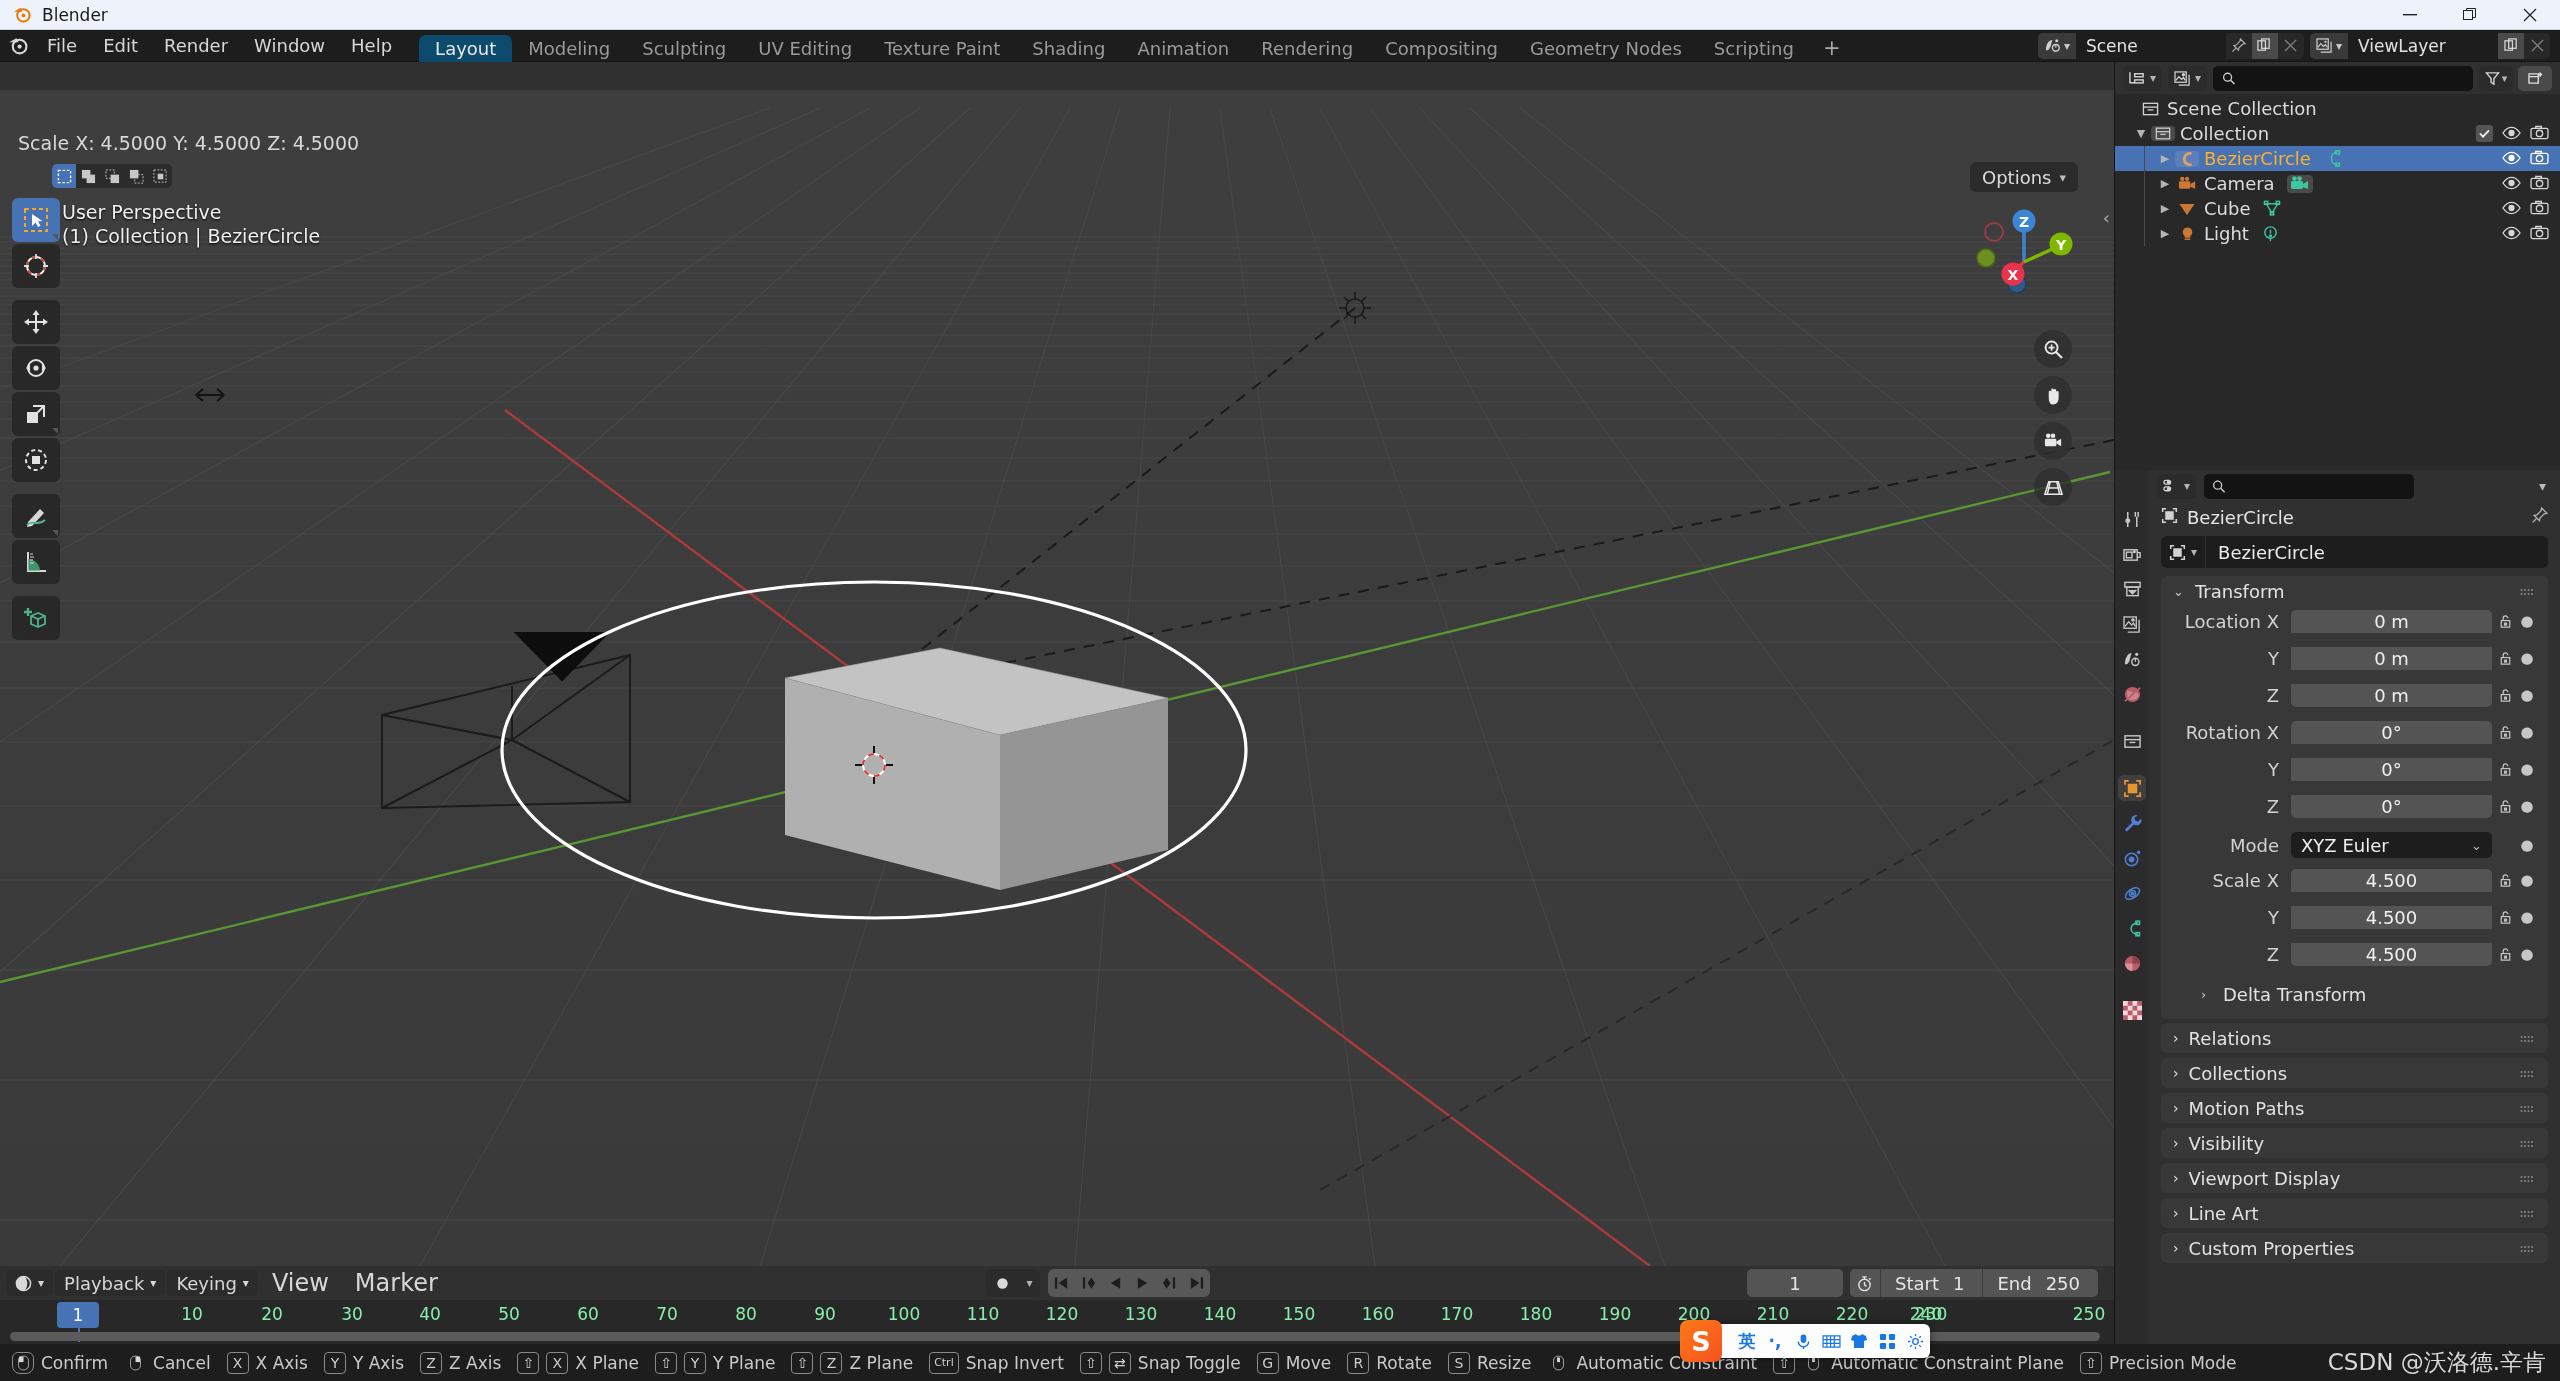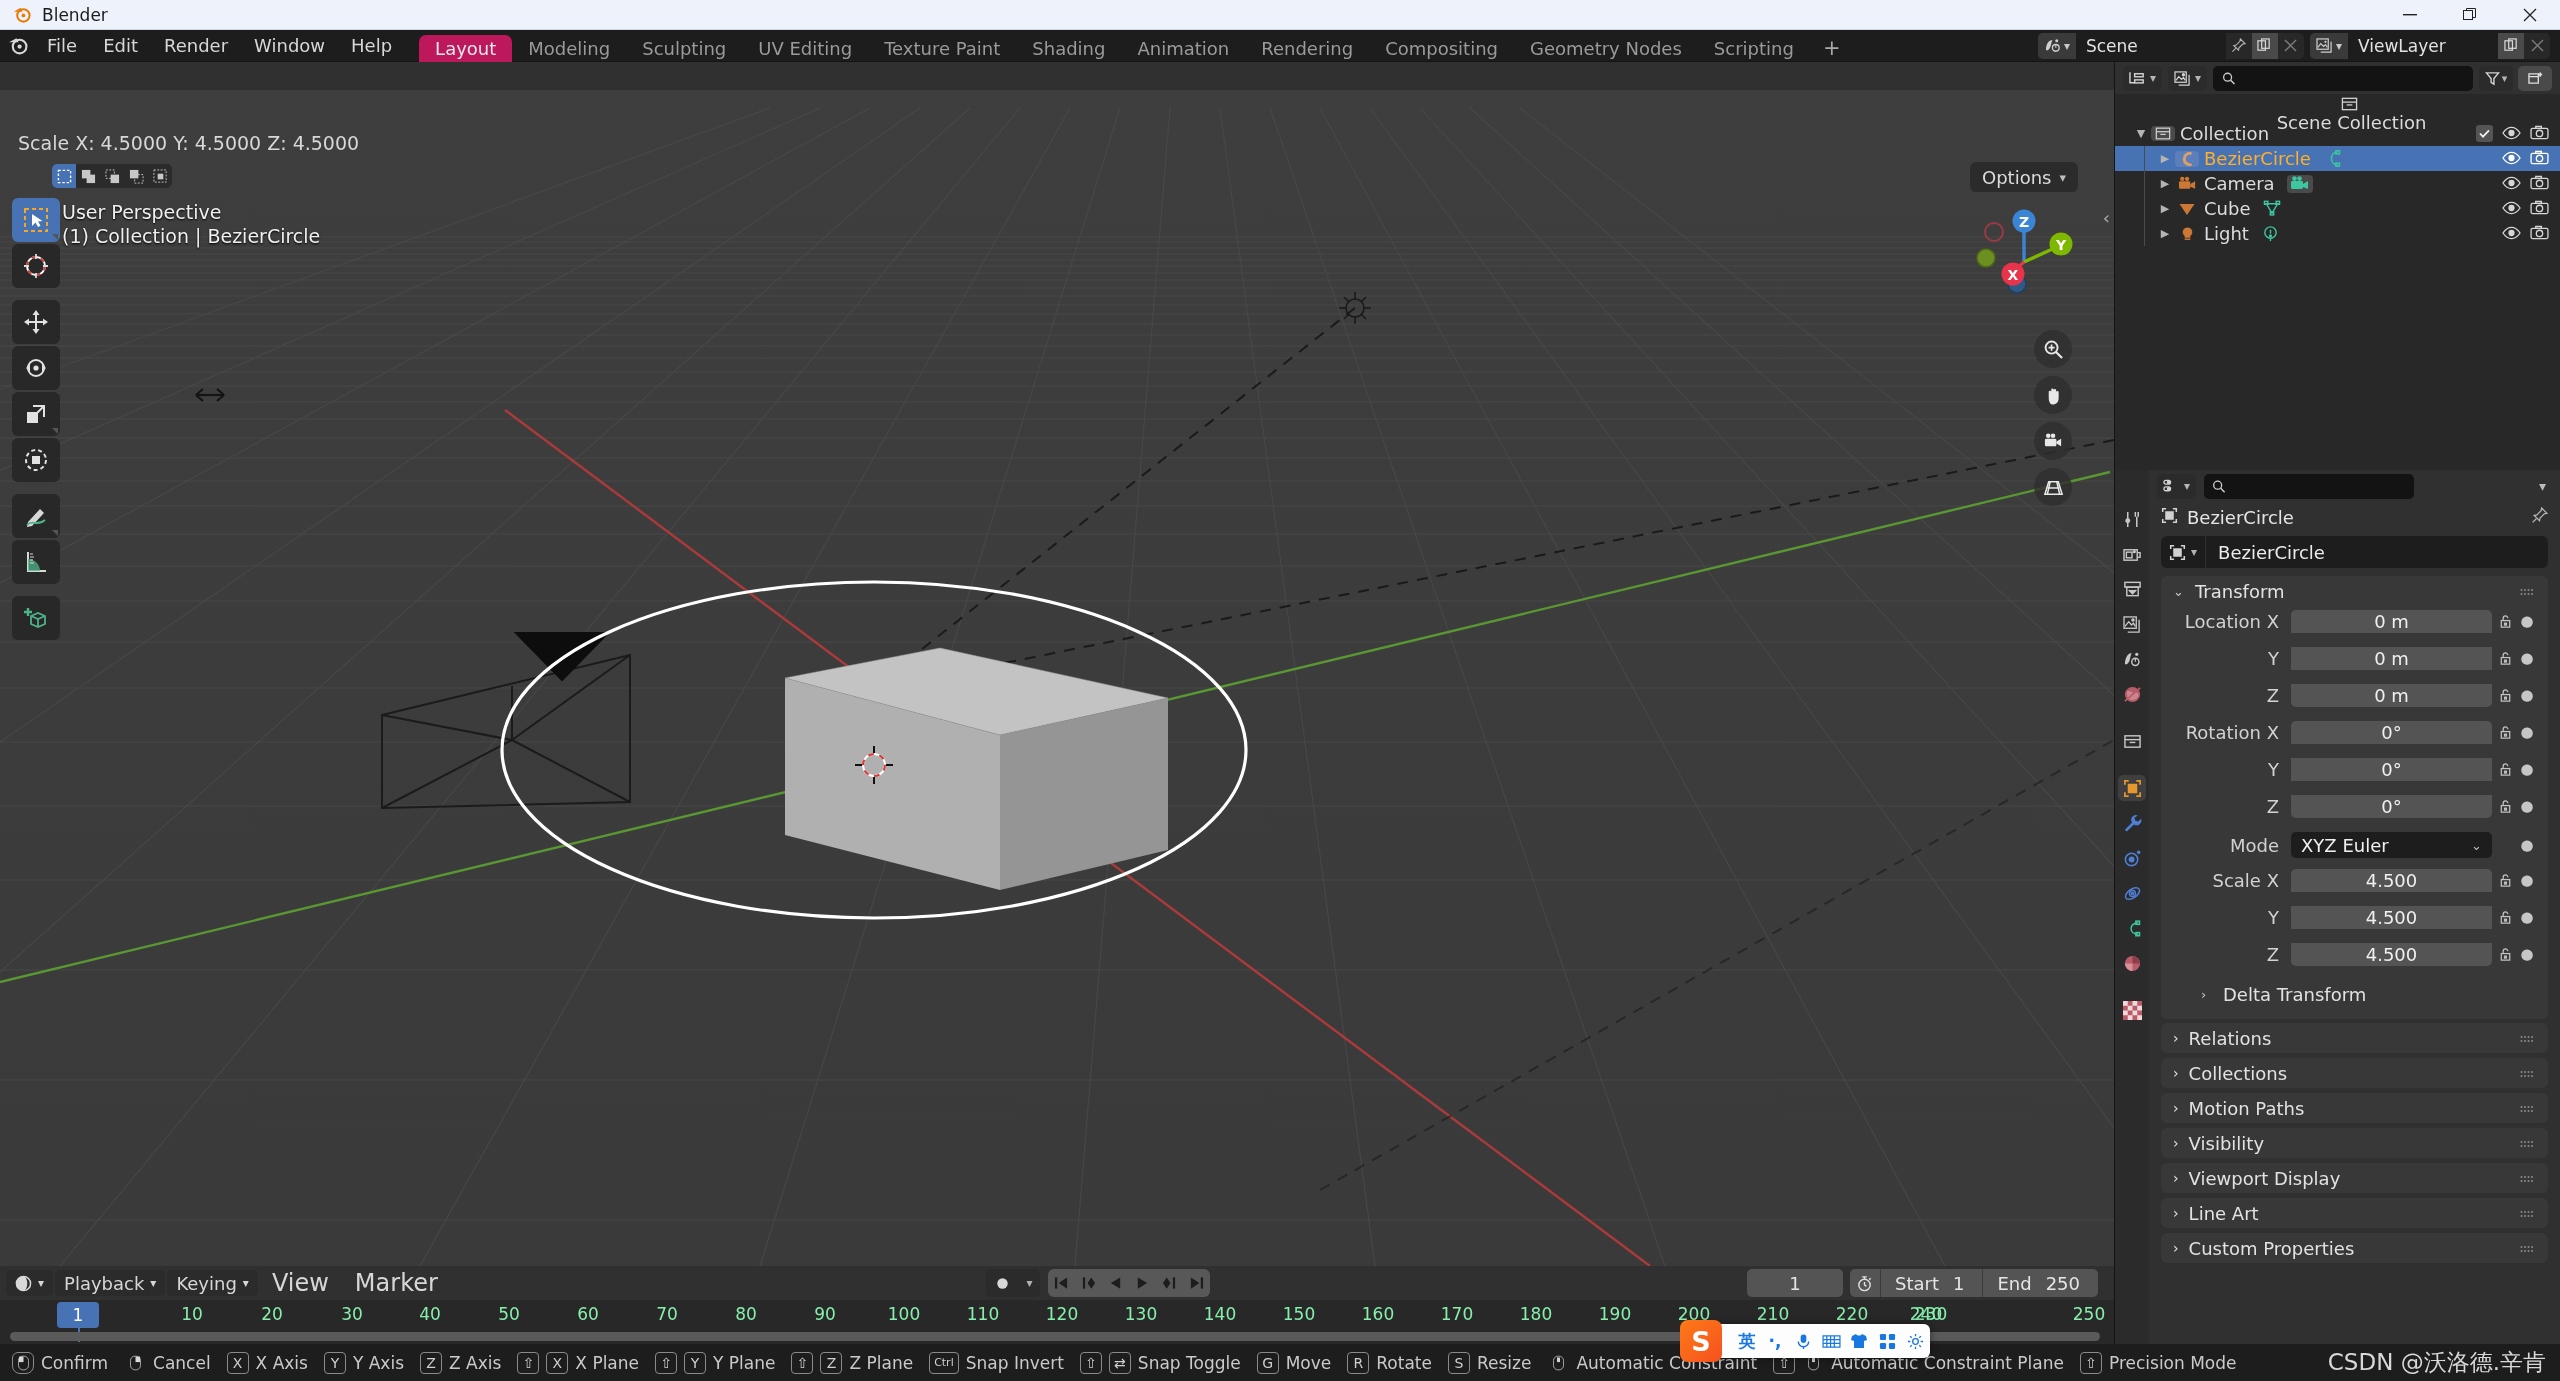--- a/index.html
+++ b/index.html
@@ -32,21 +32,21 @@
   }
   .blender-logo{ width:34px; height:32px; display:flex; align-items:center; justify-content:center;}
   .menu-item{
     padding:0 13px; height:32px; line-height:32px; font-size:18px; color:#d7d7d7; white-space:nowrap;
   }
   .topbar-tabs{ display:flex; align-items:flex-end; height:32px; margin-left:14px;}
   .wtab{
     padding:0 16px; height:27px; line-height:27px; font-size:18px; color:#9a9a9a;
     border-radius:7px 7px 0 0; white-space:nowrap;
   }
-  .wtab.active{ background:#be185d; color:#e8e8e8; }
+  .wtab.active{ background:#0c4a6e; color:#e8e8e8; }
   .wtab.plus{ color:#a8a8a8; font-size:21px; padding:0 13px;}
   .topbar-right{ margin-left:auto; display:flex; align-items:center; gap:6px; padding-right:10px; }
   .tb-field{
     display:flex; align-items:center; height:26px; background:#282828; border-radius:5px; overflow:hidden;
   }
   .tb-field .seg{
     display:flex; align-items:center; justify-content:center; padding:0 6px; height:26px; background:#3a3a3a;
   }
   .tb-field .nm{ padding:0 14px 0 10px; font-size:17px; color:#e2e2e2; min-width:150px; background:#1d1d1d; height:26px; line-height:26px;}
   .tb-field .ic{ width:26px; height:26px; display:flex; align-items:center; justify-content:center;}
@@ -792,21 +792,21 @@
             <path d="M1 3 V13 H11 V3 Z"></path>
             <path d="M1 6 H11"></path>
             <path d="M13 1.5 V6 M10.8 3.7 H15.2" stroke-width="1.8"></path>
           </svg>
       </div>
     </div>
   </div>
 
   <div id="ol-body">
 
-    <div class="ol-row" style="padding-left:23px;flex-direction:column;">
+    <div class="ol-row" style="padding-left:23px;">
       <div class="oicon">
         <svg width="17" height="16" viewBox="0 0 18 16" fill="none" stroke="#d0d0d0" stroke-width="1.4">
             <rect x="1.5" y="2" width="15" height="12"></rect>
             <path d="M1.5 6 H16.5"></path>
             <path d="M6 9 H12"></path>
           </svg>
       </div>
       <div class="nm">Scene Collection</div>
     </div>
 

